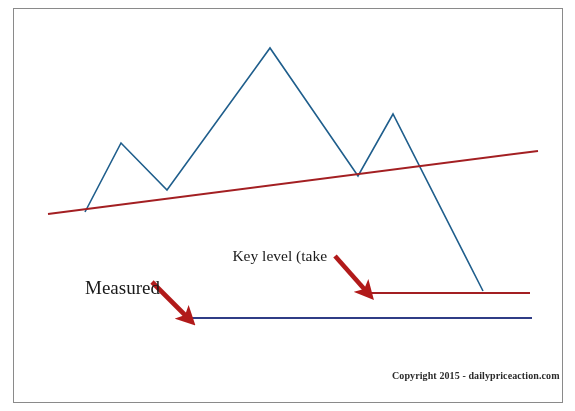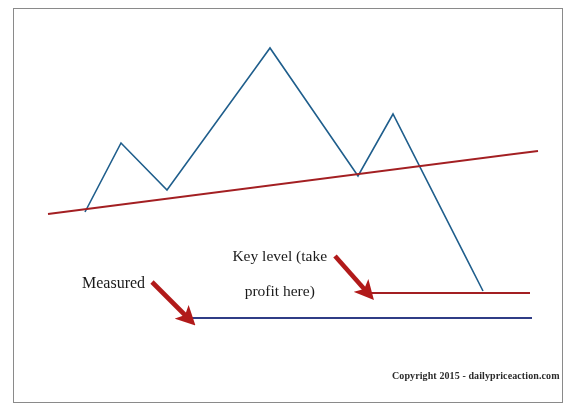--- a/index.html
+++ b/index.html
@@ -40,21 +40,21 @@
   .label {
     position: absolute;
     color: #1a1a1a;
     font-family: Liberation Serif, serif;
     line-height: 1.12;
     white-space: pre;
   }
   #label-measured {
     left: 66px;
     top: 256px;
-    font-size: 16px;
+    font-size: 19px;
     text-align: left;
   }
   #label-measured .l2 {
     display: block;
     padding-left: 14px;
   }
   #label-keylevel {
     left: 198px;
     top: 230px;
     font-size: 15.5px;
@@ -96,18 +96,17 @@
 
     <line id="arrow-keylevel" stroke="#B11A1A" stroke-width="4.6" marker-end="url(#arrowhead)" x1="335" y1="256" x2="366" y2="291"></line>
   </svg>
 
   <div class="label" id="label-measured">
     <span class="l1">Measured</span>
   </div>
 
   <div class="label" id="label-keylevel">
     <span class="l1">Key level (take</span><br>
-    <span class="l2">profit here)</span>
   </div>
 
   <div class="label" id="label-copyright">Copyright 2015 - dailypriceaction.com</div>
 
 </div>
 
 </body></html>

